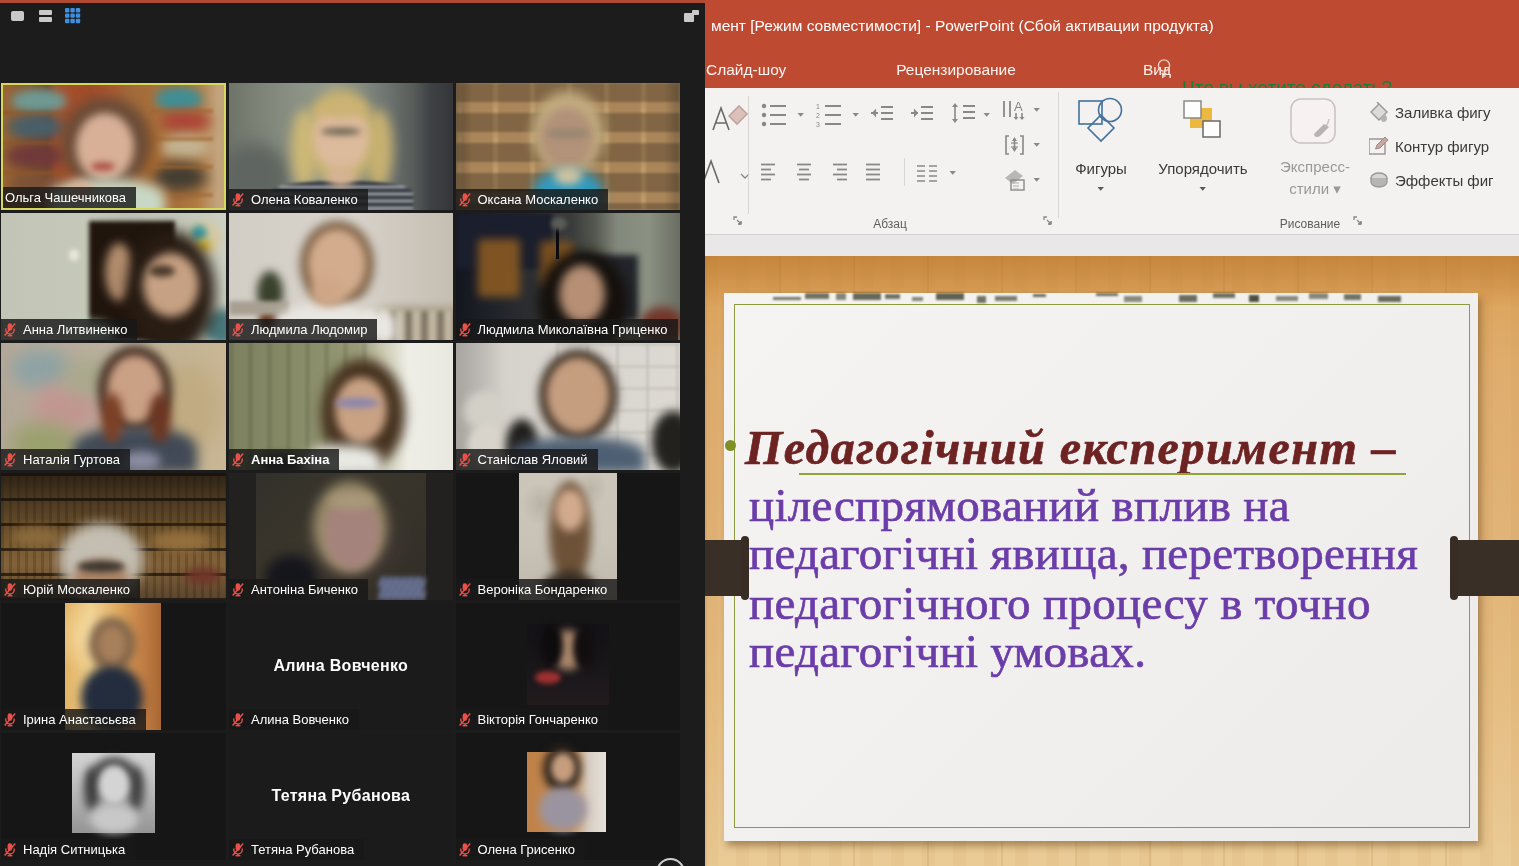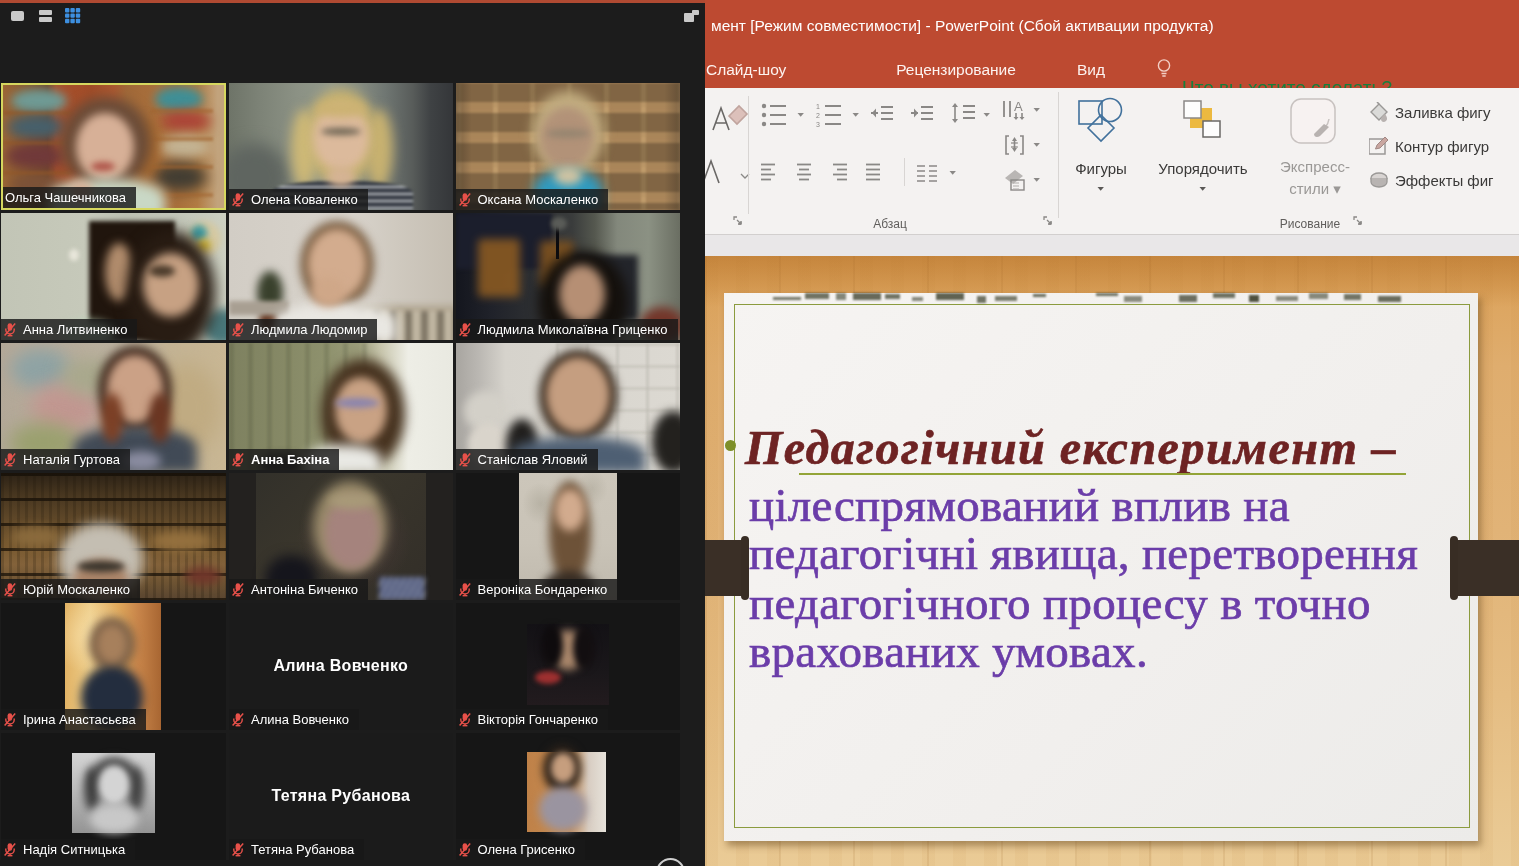--- a/index.html
+++ b/index.html
@@ -13,21 +13,21 @@
 .rlab { position:absolute; text-align:center; font-size:15px; color:#3b3a39; white-space:nowrap; }
 .rbtn { position:absolute; font-size:15px; color:#3b3a39; white-space:nowrap; }
 </style></head>
 <body>
 <div id="stage">
   <div style="position:absolute;left:705px;top:0;width:814px;height:866px;background:#e9e7e8;overflow:hidden">
     <div style="position:absolute;left:0;top:0;width:100%;height:88px;background:#bd4a31"></div>
     <div style="position:absolute;left:6px;top:17px;font-size:15.5px;color:#fff;white-space:nowrap">мент [Режим совместимости] - PowerPoint (Сбой активации продукта)</div>
       <div style="position:absolute;left:1px;top:61px;width:160px;text-align:left;font-size:15.5px;color:#fdf3f0;white-space:nowrap">Слайд-шоу</div>
       <div style="position:absolute;left:171px;top:61px;width:160px;text-align:center;font-size:15.5px;color:#fdf3f0;white-space:nowrap">Рецензирование</div>
-      <div style="position:absolute;left:306px;top:61px;width:160px;text-align:center;font-size:15.5px;color:#fdf3f0;white-space:nowrap">Вид</div>
+      <div style="position:absolute;left:306px;top:61px;width:160px;text-align:right;font-size:15.5px;color:#fdf3f0;white-space:nowrap">Вид</div>
       <svg style="position:absolute;left:450px;top:57px" width="18" height="24" viewBox="0 0 18 24">
         <g fill="none" stroke="#f3cfc5" stroke-width="1.4">
           <circle cx="9" cy="8.5" r="5.6"></circle>
           <path d="M6.5 16.5h5M7.3 19h3.4"></path>
         </g>
       </svg>
       <div style="position:absolute;left:477px;top:77px;font-size:19px;color:#15803d;white-space:nowrap">Что вы хотите сделать?</div>
     <div style="position:absolute;left:0;top:88px;width:100%;height:147px;background:#f4f2f1;border-bottom:1px solid #d2cfce">
         <svg style="position:absolute;left:0;top:10px" width="46px" height="110" viewBox="0 0 46 110">
           <g stroke="#8a8886" fill="none" stroke-width="1.6">
@@ -270,21 +270,21 @@
         <div style="position:absolute;left:0;top:304px;width:38px;height:56px;background:#3a2f26"></div>
         <div style="position:absolute;left:36px;top:300px;width:8px;height:64px;background:#382d24;border-radius:4px"></div>
         <div style="position:absolute;left:751px;top:304px;width:63px;height:56px;background:#3a2f26"></div>
         <div style="position:absolute;left:745px;top:300px;width:8px;height:64px;background:#382d24;border-radius:4px"></div>
         <div style="position:absolute;left:20px;top:204px;width:11px;height:11px;border-radius:50%;background:#7e8f28"></div>
         <div style="position:absolute;left:40px;top:188px;line-height:1;font-family:'Liberation Serif',serif;font-style:italic;font-weight:bold;font-size:48px;color:#6e2323;white-space:nowrap;letter-spacing:1.5px;-webkit-text-stroke:.7px #6e2323">Педагогічний експеримент –</div>
         <div style="position:absolute;left:94px;top:237px;width:607px;height:2px;background:#93a437"></div>
         <div style="position:absolute;left:44px;top:246px;line-height:1;font-family:'Liberation Serif',serif;font-size:47px;color:#6b3da9;white-space:nowrap;letter-spacing:.3px;-webkit-text-stroke:.7px #6b3da9">цілеспрямований вплив на</div>
         <div style="position:absolute;left:44px;top:294px;line-height:1;font-family:'Liberation Serif',serif;font-size:47px;color:#6b3da9;white-space:nowrap;letter-spacing:.3px;-webkit-text-stroke:.7px #6b3da9">педагогічні явища, перетворення</div>
         <div style="position:absolute;left:44px;top:344px;line-height:1;font-family:'Liberation Serif',serif;font-size:47px;color:#6b3da9;white-space:nowrap;letter-spacing:.3px;-webkit-text-stroke:.7px #6b3da9">педагогічного процесу в точно</div>
-        <div style="position:absolute;left:44px;top:392px;line-height:1;font-family:'Liberation Serif',serif;font-size:47px;color:#6b3da9;white-space:nowrap;letter-spacing:.3px;-webkit-text-stroke:.7px #6b3da9">врахованих умовах.</div>
+        <div style="position:absolute;left:44px;top:392px;line-height:1;font-family:'Liberation Serif',serif;font-size:47px;color:#6b3da9;white-space:nowrap;letter-spacing:.3px;-webkit-text-stroke:.7px #6b3da9">педагогічні умовах.</div>
       </div>
   </div>
   <div style="position:absolute;left:0;top:0;width:705px;height:3px;background:#b04a32"></div>
   <div style="position:absolute;left:0;top:3px;width:705px;height:863px;background:#1c1c1c;overflow:hidden">
     <div style="position:absolute;left:11px;top:8px;width:13px;height:10px;background:#c9c9c9;border-radius:2px"></div>
     <div style="position:absolute;left:39px;top:7px;width:13px;height:4.5px;background:#c9c9c9;border-radius:1px"></div>
     <div style="position:absolute;left:39px;top:14px;width:13px;height:4.5px;background:#c9c9c9;border-radius:1px"></div>
     <svg style="position:absolute;left:65px;top:5px" width="16" height="16" viewBox="0 0 16 16">
       <g fill="#3d8fe0">
           <rect x="0.0" y="0.0" width="4.4" height="4.4" rx="1"></rect>

